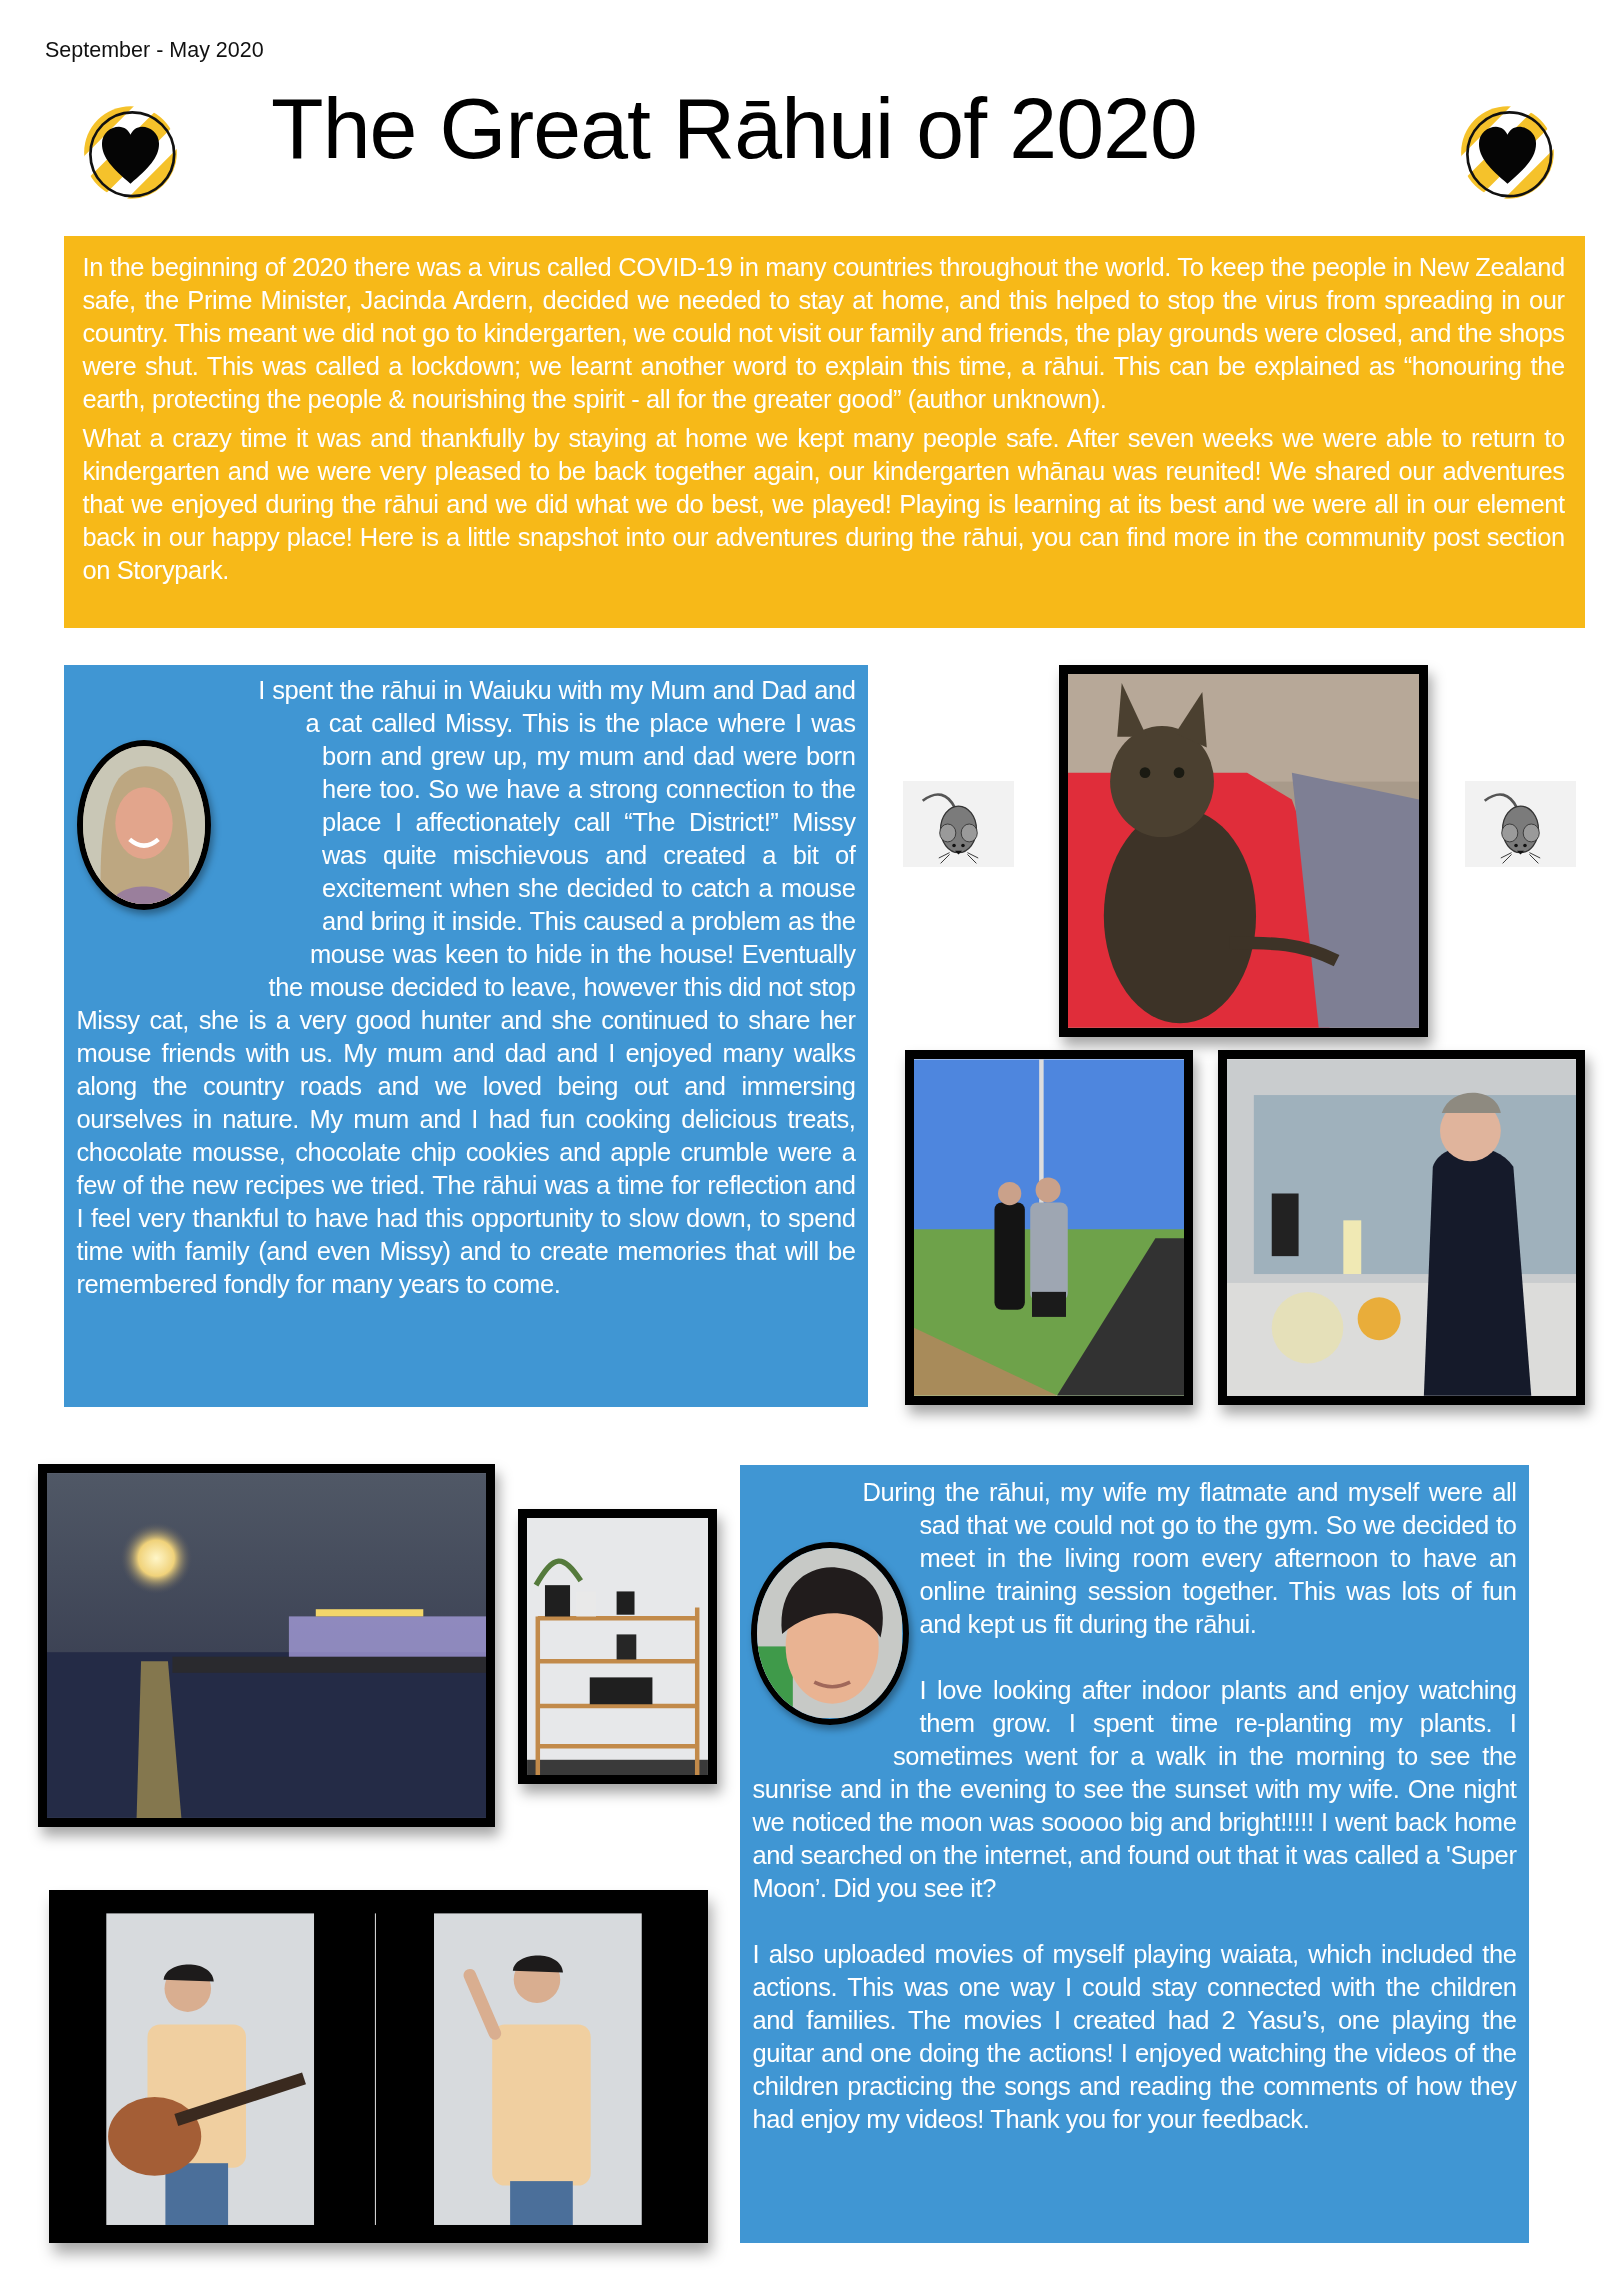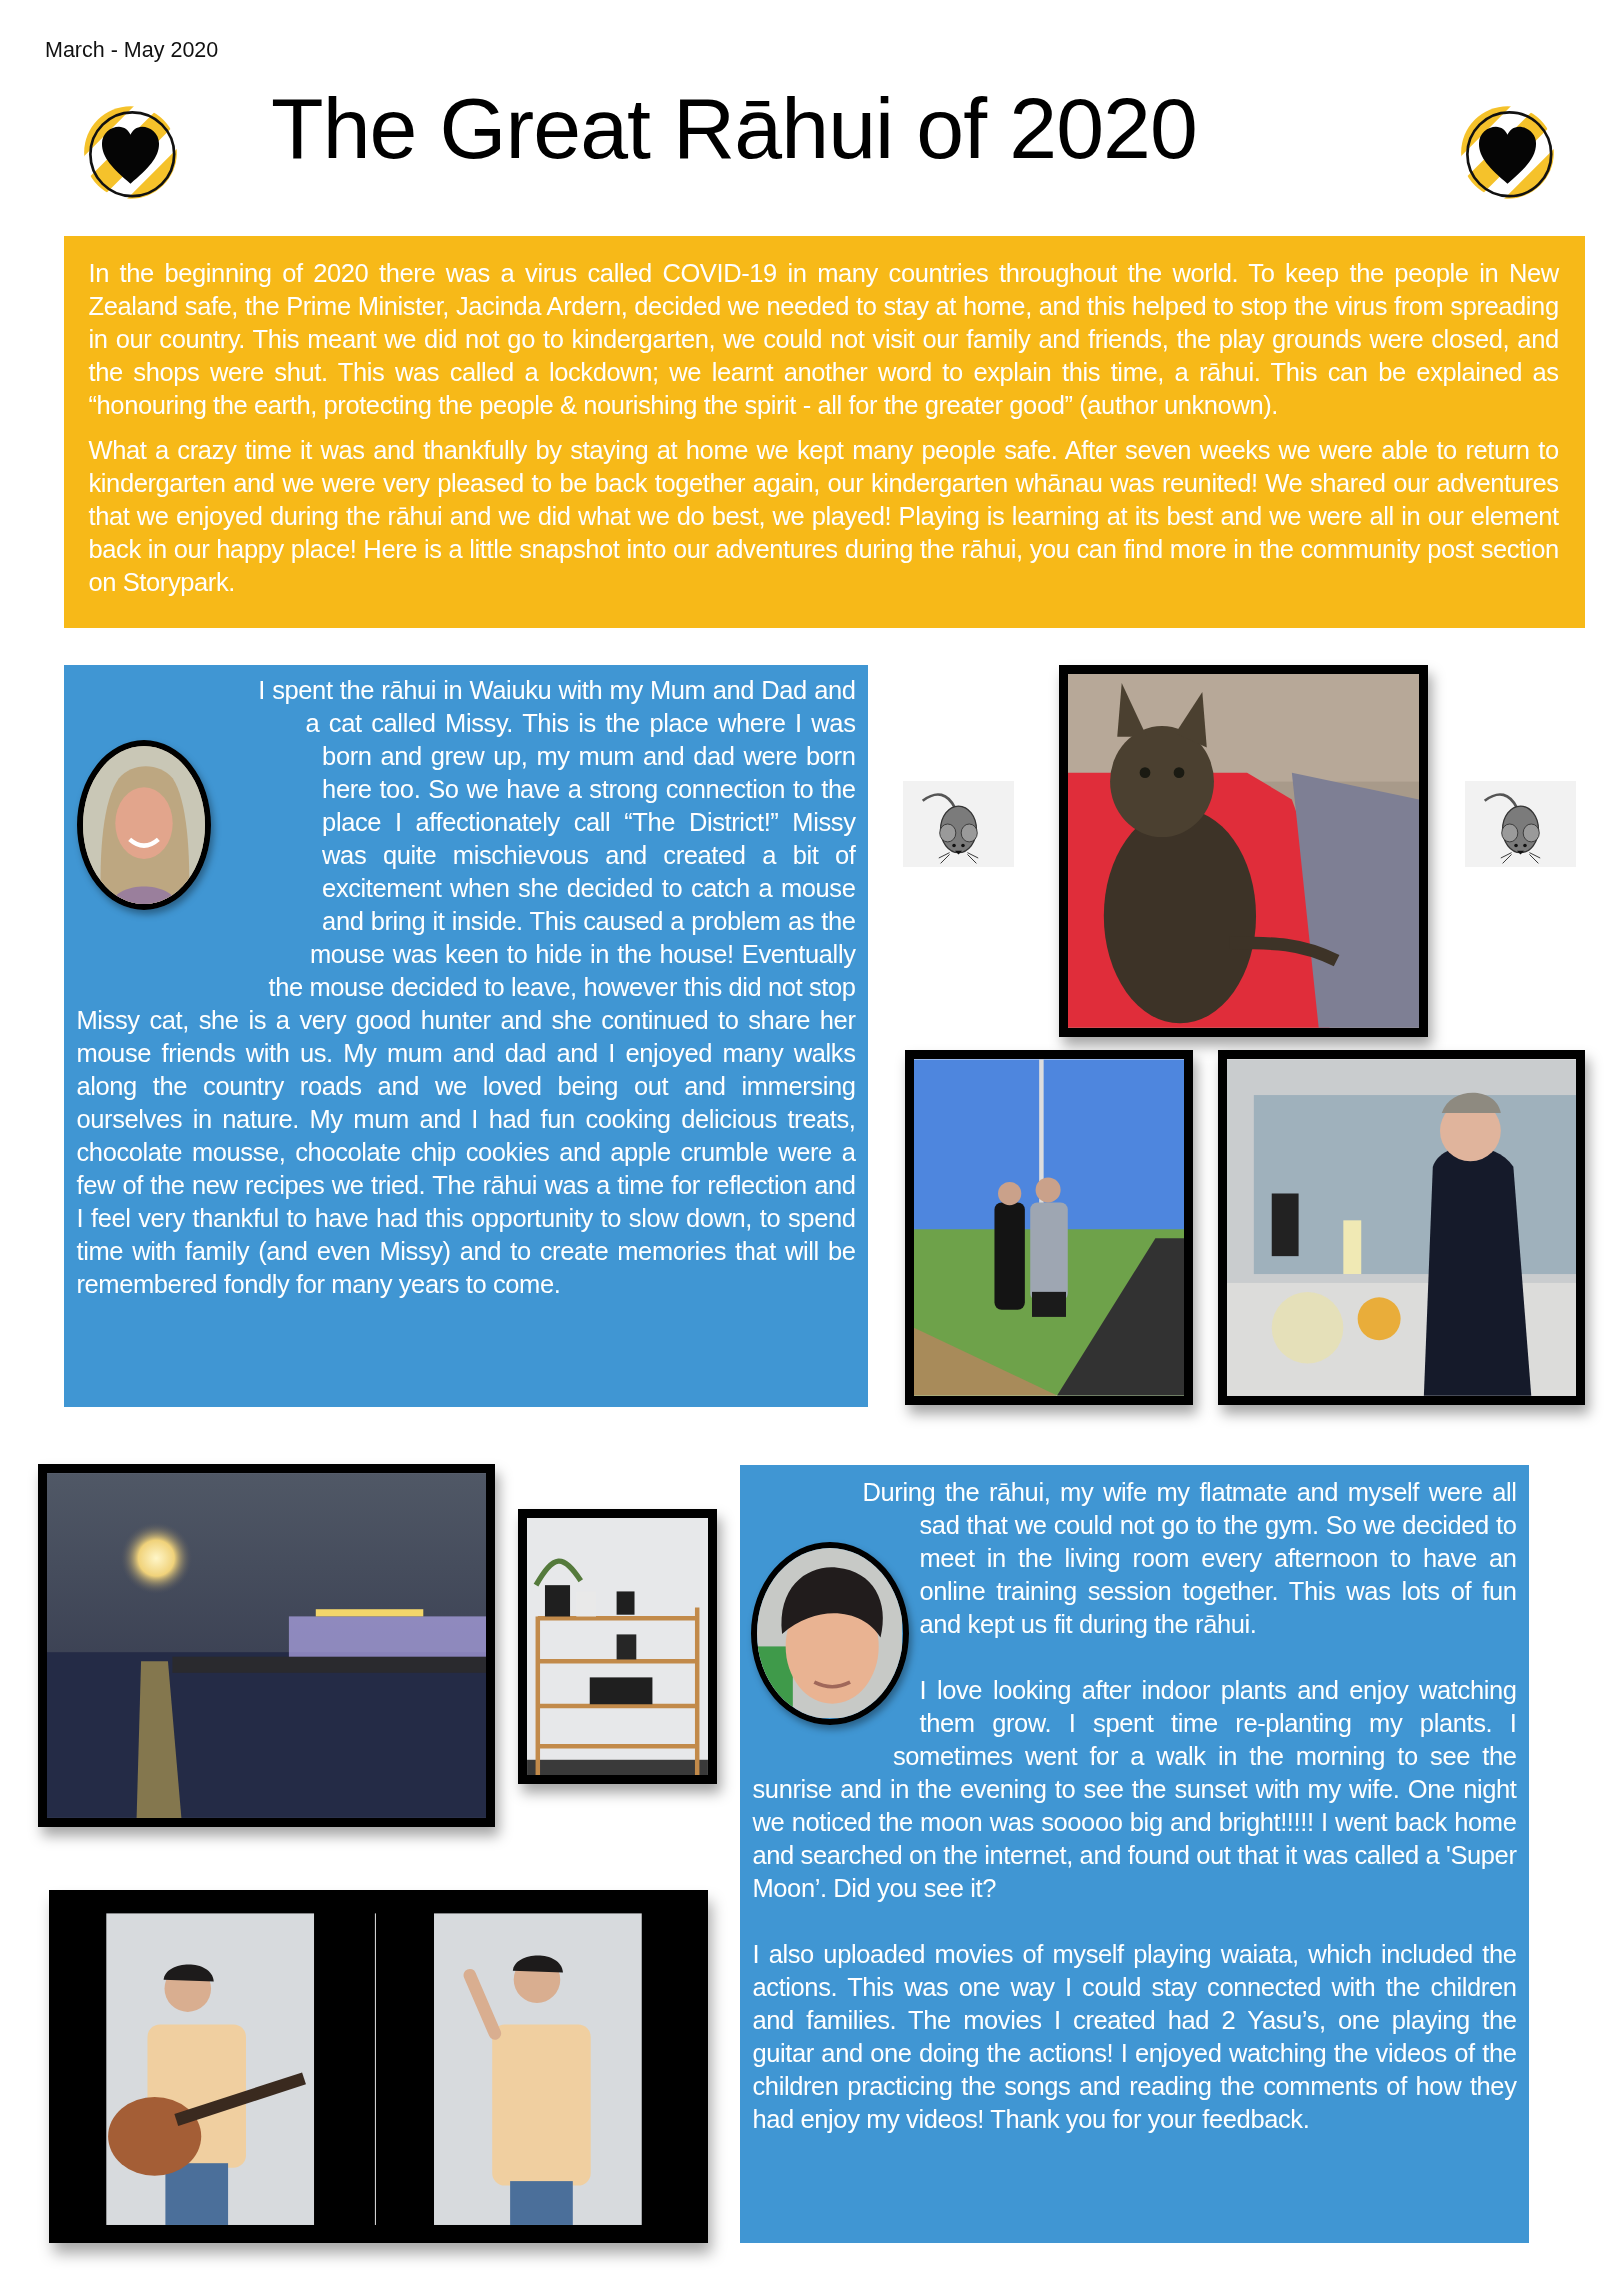--- a/index.html
+++ b/index.html
@@ -7,39 +7,39 @@
          font-family: "Liberation Sans", "DejaVu Sans", sans-serif; color: #111; }
   .abs { position: absolute; }
   .date { left: 45px; top: 38px; font-size: 21.5px; color: #111; }
   .title { left: 0; width: 1468px; top: 79px; text-align: center; font-size: 86px; line-height: 99px;
            letter-spacing: -0.9px; color: #000; }
   .heart-badge { width: 107px; height: 107px; }
   .panel { color: #ffffff; box-sizing: border-box; }
   .yellow { background: #F7B918; left: 64px; top: 236px; width: 1521px; height: 392px;
             padding: 9px 14.3px 0 12.5px; font-size: 25.5px; line-height: 33px; text-align: justify;
             letter-spacing: -0.4px; }
-  .yellow p { margin: 12px; }
+  .yellow p { margin: 6px; }
   .blue { background: #4096D3; }
   .blue-left { left: 64px; top: 665px; width: 804px; height: 742px; padding: 9px 12.5px 0 12.5px;
                font-size: 25.5px; line-height: 33px; text-align: justify; letter-spacing: -0.4px; }
   .blue-right { left: 740px; top: 1465px; width: 789px; height: 778px; padding: 10.7px 12.5px 0 12.5px;
                 font-size: 25.5px; line-height: 33px; text-align: justify; letter-spacing: -0.4px; }
   .blue p { margin: 0; }
   .float-avatar { float: left; shape-outside: circle(50%); }
   .avatar { border-radius: 50%; border: 6.3px solid #000; box-sizing: border-box; overflow: hidden;
             box-shadow: 2.7px 4.5px 7.2px rgba(0,0,0,0.35); position: relative; }
   .photo { border: 9px solid #000; box-sizing: border-box; box-shadow: 3.6px 9px 12.5px rgba(0,0,0,0.35);
            overflow: hidden; }
   .mouse-card { background: #f2f2f2; width: 111px; height: 86px; }
   .spacer-line { height: 33px; }
 </style>
 </head>
 <body>
 
-<div class="abs date">March - May 2020</div>
+<div class="abs date">September - May 2020</div>
 
 <div class="abs heart-badge" style="left:77px; top:99px;">
   <svg width="107" height="107" viewBox="0 0 120 120">
     <defs>
         <clipPath id="cl1">
           <circle cx="60" cy="60" r="52"></circle>
         </clipPath>
       </defs>
     <g clip-path="url(#cl1)">
       <rect x="0" y="0" width="120" height="120" fill="#fff"></rect>

